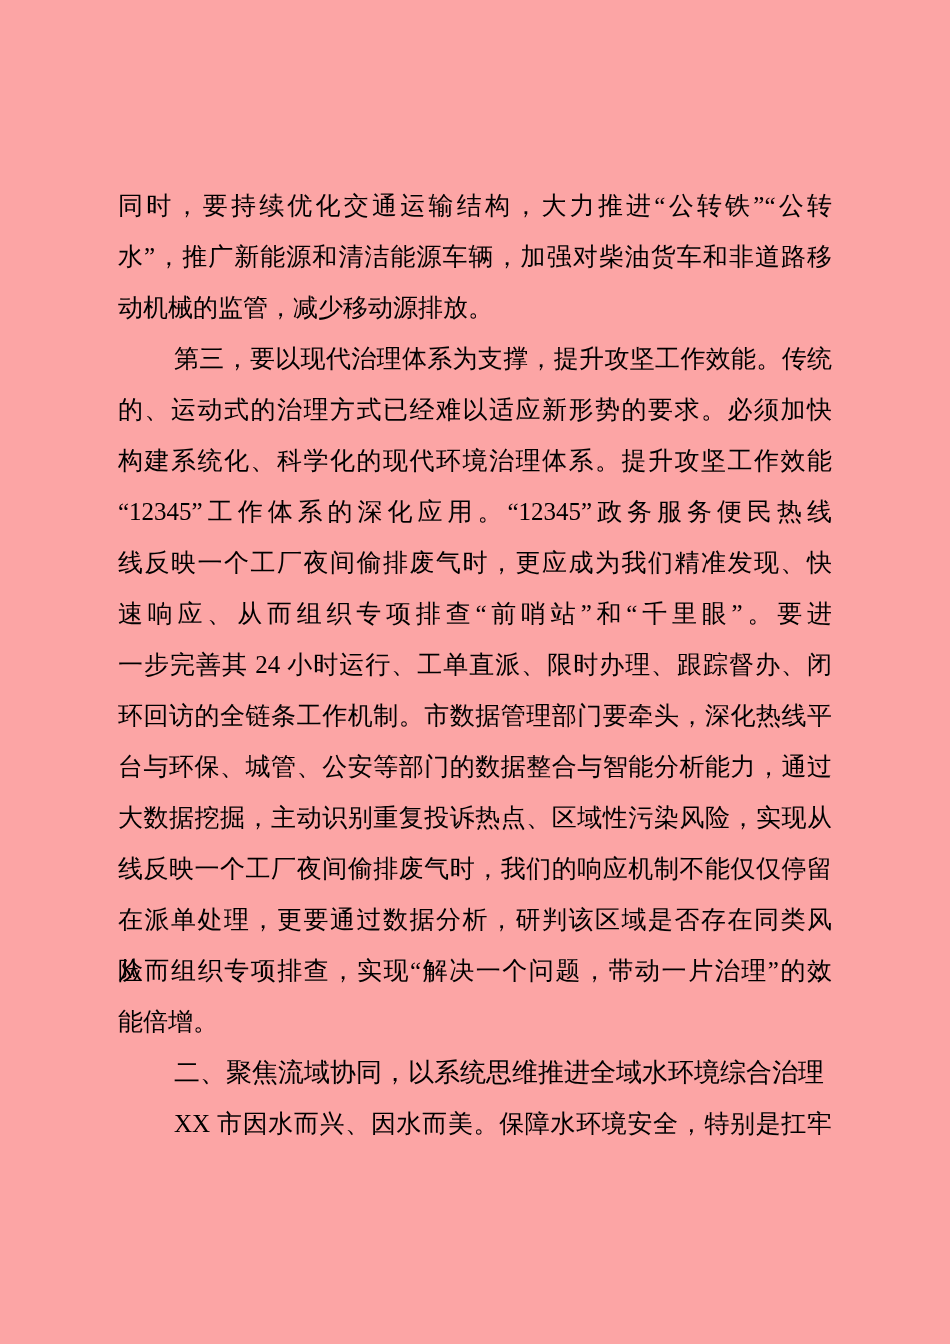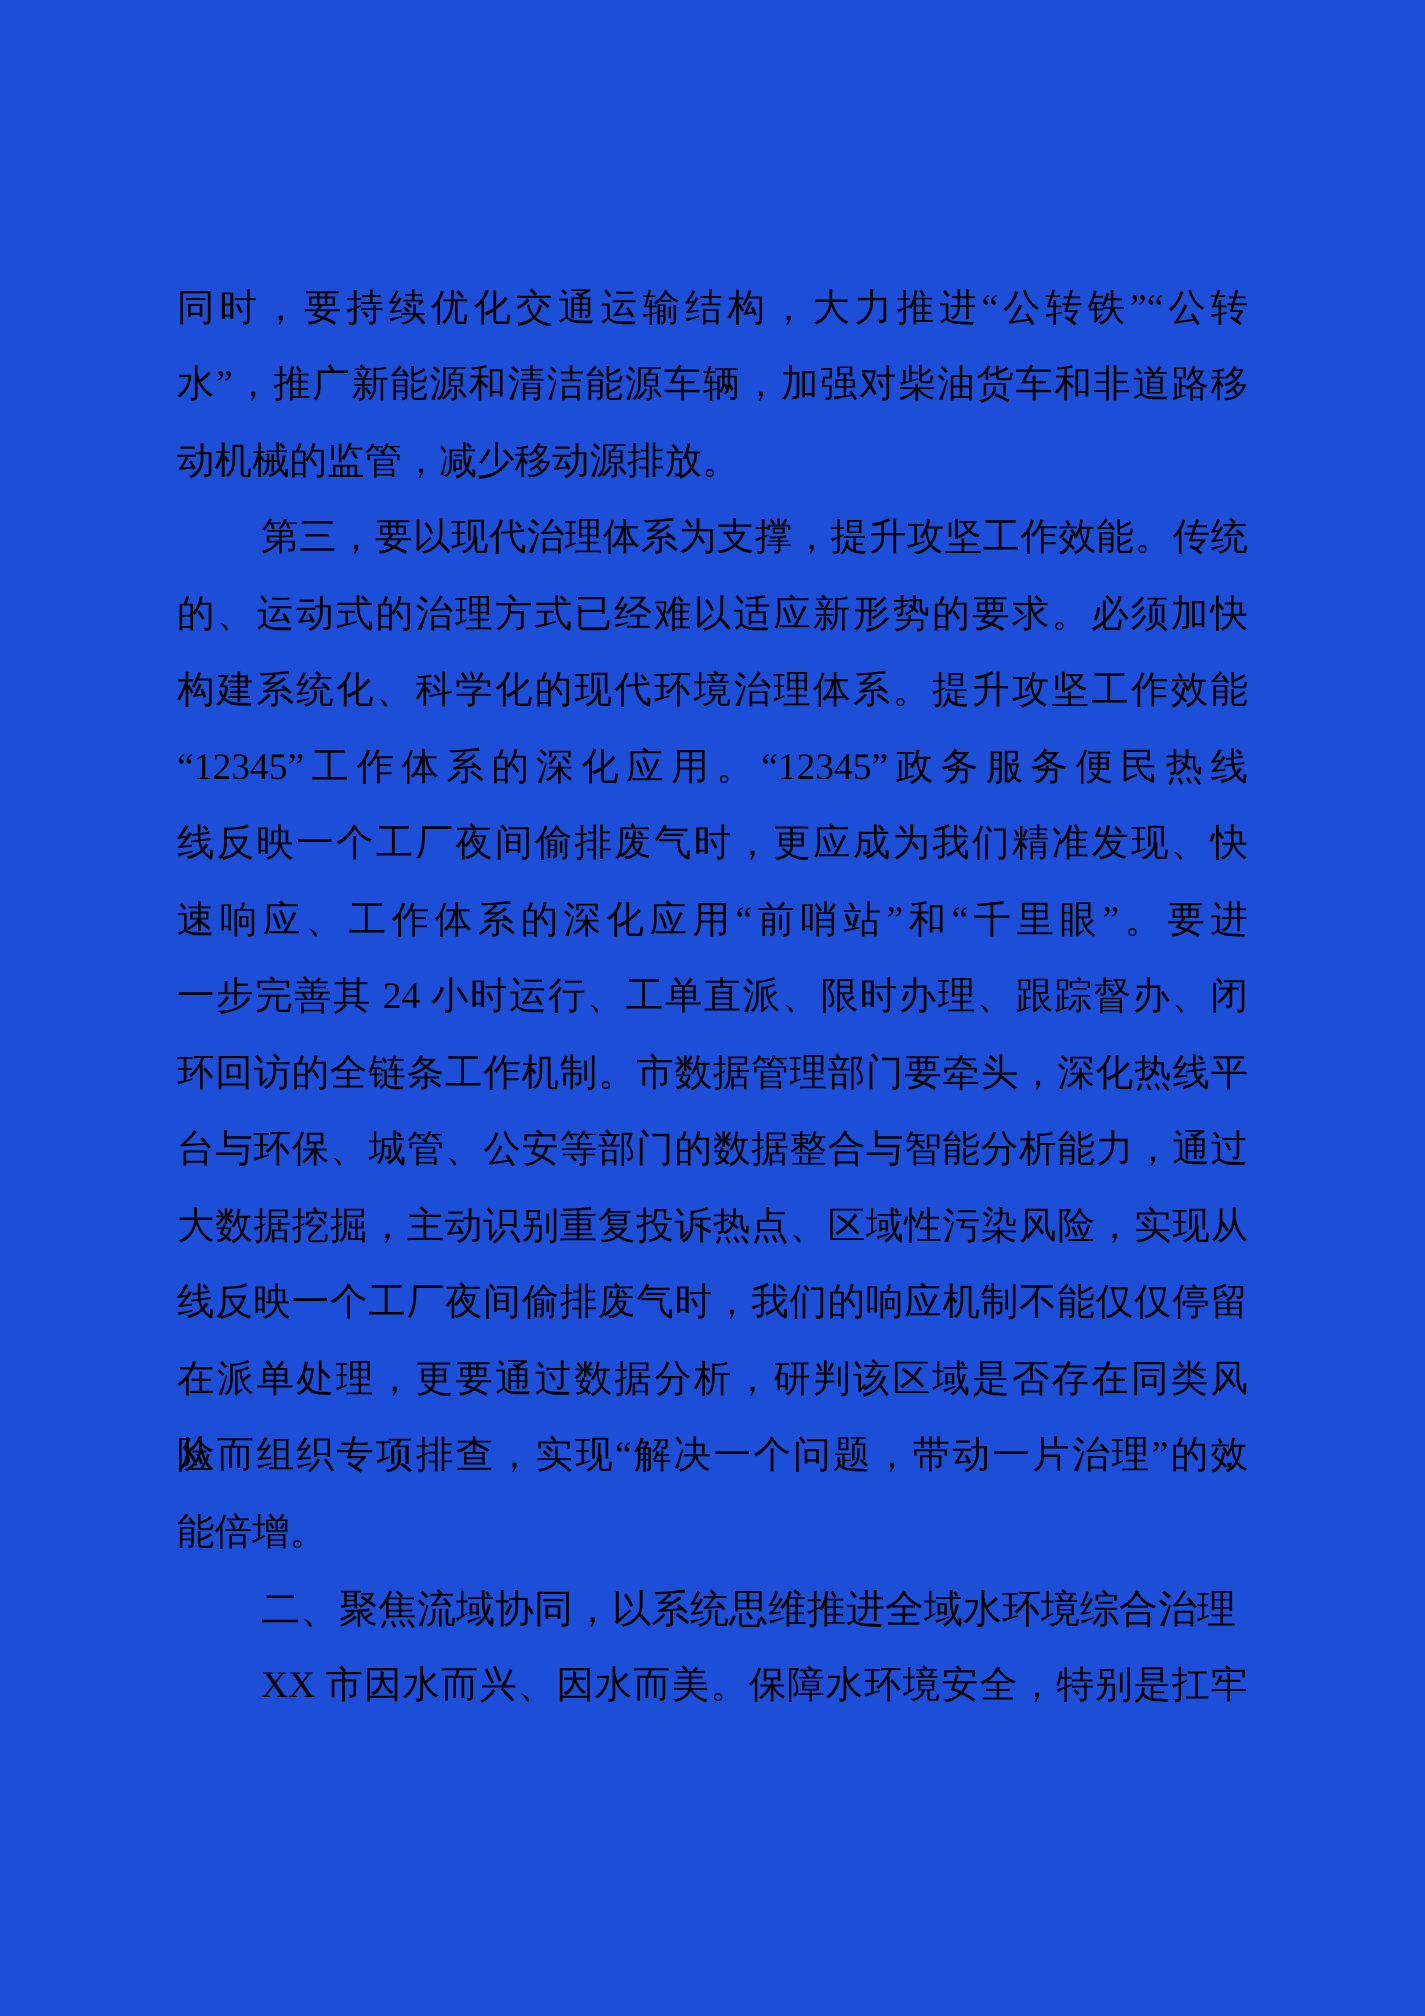--- a/index.html
+++ b/index.html
@@ -4,21 +4,21 @@
 <style>
   html, body {
     margin: 0;
     padding: 0;
     background: #ffffff;
   }
   .page {
     position: relative;
     width: 950px;
     height: 1344px;
-    background: #1d4ed8;
+    background: #fca5a5;
     overflow: hidden;
     font-family: "Liberation Serif", "DejaVu Serif", serif;
   }
   .text-block {
     position: absolute;
     left: 118px;
     top: 180px;
     width: 714px;
   }
   .line {
@@ -52,21 +52,21 @@
 <div class="page">
   <div class="text-block">
       <div class="line">同时，要持续优化交通运输结构，大力推进“公转铁”“公转</div>
       <div class="line">水”，推广新能源和清洁能源车辆，加强对柴油货车和非道路移</div>
       <div class="line para-end">动机械的监管，减少移动源排放。</div>
       <div class="line indent">第三，要以现代治理体系为支撑，提升攻坚工作效能。传统</div>
       <div class="line">的、运动式的治理方式已经难以适应新形势的要求。必须加快</div>
       <div class="line">构建系统化、科学化的现代环境治理体系。提升攻坚工作效能</div>
       <div class="line">“12345”工作体系的深化应用。“12345”政务服务便民热线</div>
       <div class="line">线反映一个工厂夜间偷排废气时，更应成为我们精准发现、快</div>
-      <div class="line">速响应、工作体系的深化应用“前哨站”和“千里眼”。要进</div>
+      <div class="line">速响应、从而组织专项排查“前哨站”和“千里眼”。要进</div>
       <div class="line">一步完善其 24 小时运行、工单直派、限时办理、跟踪督办、闭</div>
       <div class="line">环回访的全链条工作机制。市数据管理部门要牵头，深化热线平</div>
       <div class="line">台与环保、城管、公安等部门的数据整合与智能分析能力，通过</div>
       <div class="line">大数据挖掘，主动识别重复投诉热点、区域性污染风险，实现从</div>
       <div class="line">线反映一个工厂夜间偷排废气时，我们的响应机制不能仅仅停留</div>
       <div class="line">在派单处理，更要通过数据分析，研判该区域是否存在同类风险，</div>
       <div class="line">从而组织专项排查，实现“解决一个问题，带动一片治理”的效</div>
       <div class="line para-end">能倍增。</div>
       <div class="line heading indent para-end">二、聚焦流域协同，以系统思维推进全域水环境综合治理</div>
       <div class="line indent">XX 市因水而兴、因水而美。保障水环境安全，特别是扛牢</div>

